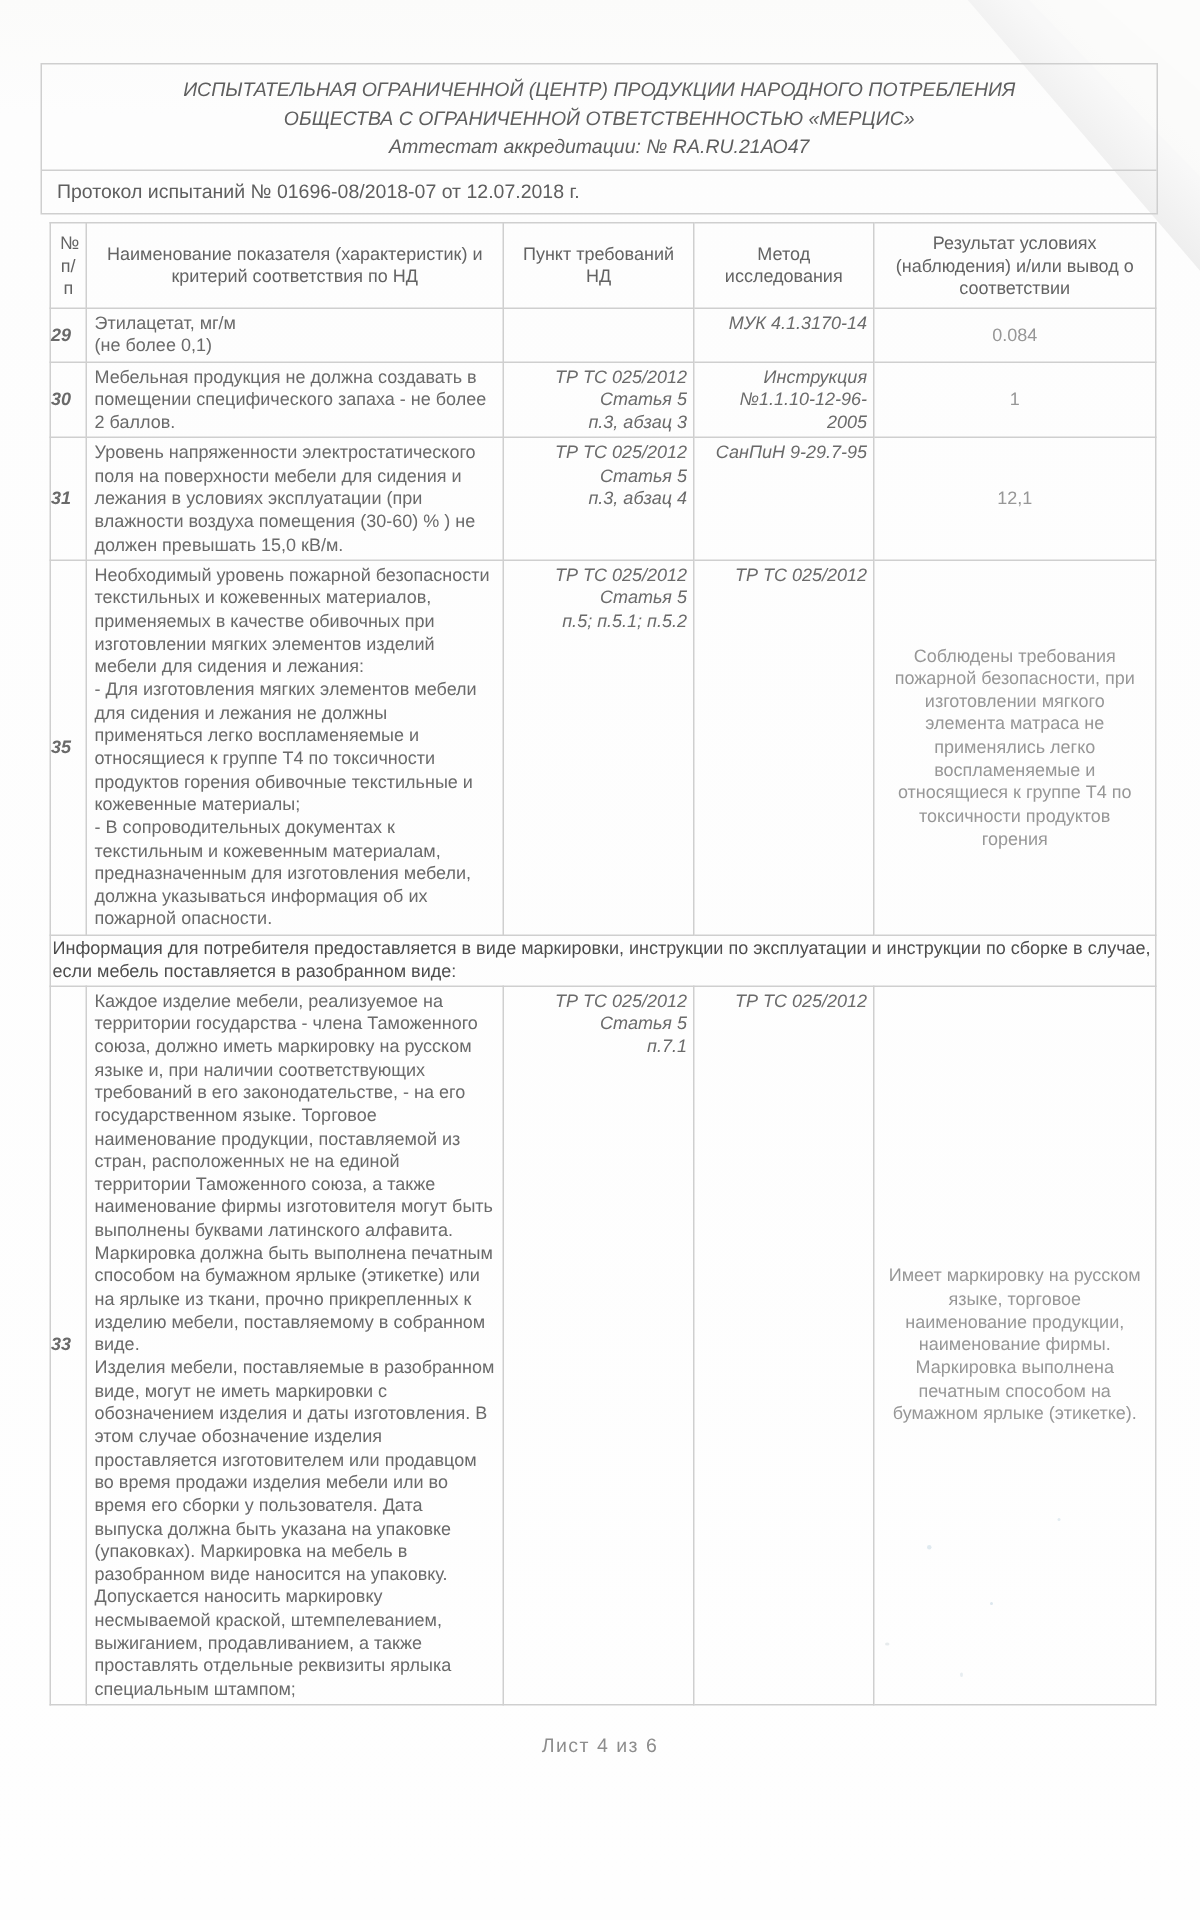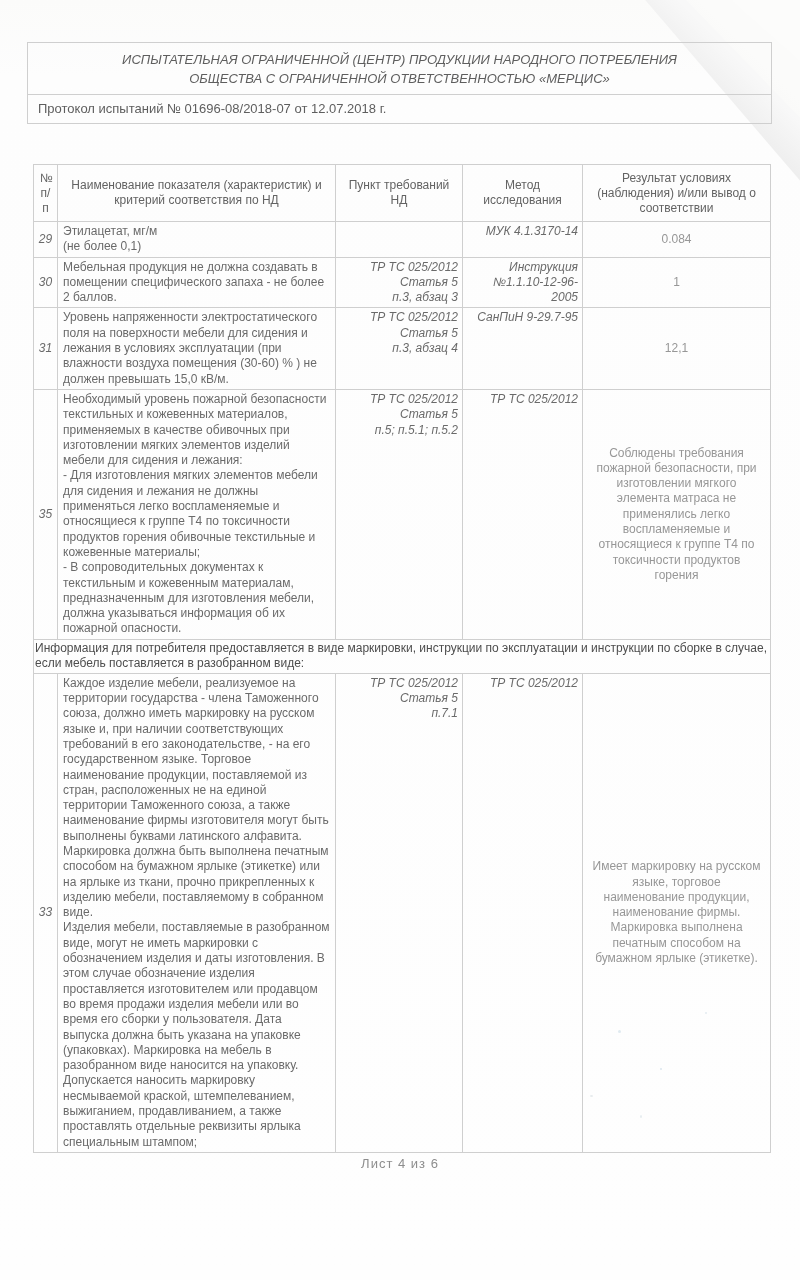--- a/index.html
+++ b/index.html
@@ -58,45 +58,45 @@
     padding: 6px 10px;
     text-align: left;
     font-size: 13px;
     line-height: 16px;
     color: #5e5e5e;
   }
 
   
   table.results {
     position: absolute;
-    left: 33px; top: 164px;
+    left: 33px; top: 148px;
     width: 737px;
     border-collapse: collapse;
     table-layout: fixed;
     font-size: 12px;
     line-height: 15.3px;
   }
   .results th, .results td {
     border: 1px solid #cfcfcf;
     font-weight: normal;
     vertical-align: top;
   }
   .results th {
     vertical-align: middle;
     text-align: center;
     padding: 3px 6px;
     color: #636363;
     font-size: 12px;
     line-height: 15px;
   }
   td.c-num {
-    text-align: center;
     vertical-align: middle;
     font-style: italic;
     color: #6a6a6a;
+    font-weight: bold;
   }
   td.c-name {
     padding: 2px 5px;
     white-space: pre-line;
     color: #6a6a6a;
   }
   td.c-punkt, td.c-method {
     padding: 2px 4px;
     text-align: right;
     white-space: pre-line;
@@ -144,20 +144,21 @@
   <div class="fold">
     <div class="fold-shadow"></div>
     <div class="fold-face"></div>
     <div class="fold-tip"></div>
   </div>
 
   <div class="header-box">
     <div class="org-block">
       <div>ИСПЫТАТЕЛЬНАЯ ОГРАНИЧЕННОЙ (ЦЕНТР) ПРОДУКЦИИ НАРОДНОГО ПОТРЕБЛЕНИЯ</div>
       <div>ОБЩЕСТВА С ОГРАНИЧЕННОЙ ОТВЕТСТВЕННОСТЬЮ «МЕРЦИС»</div>
+      <div>Аттестат аккредитации: № RA.RU.21АО47</div>
     </div>
     <div class="protocol-block">Протокол испытаний № 01696-08/2018-07 от 12.07.2018 г.</div>
   </div>
 
   <table class="results">
     <colgroup>
       <col style="width:24px">
       <col style="width:278px">
       <col style="width:127px">
       <col style="width:120px">

